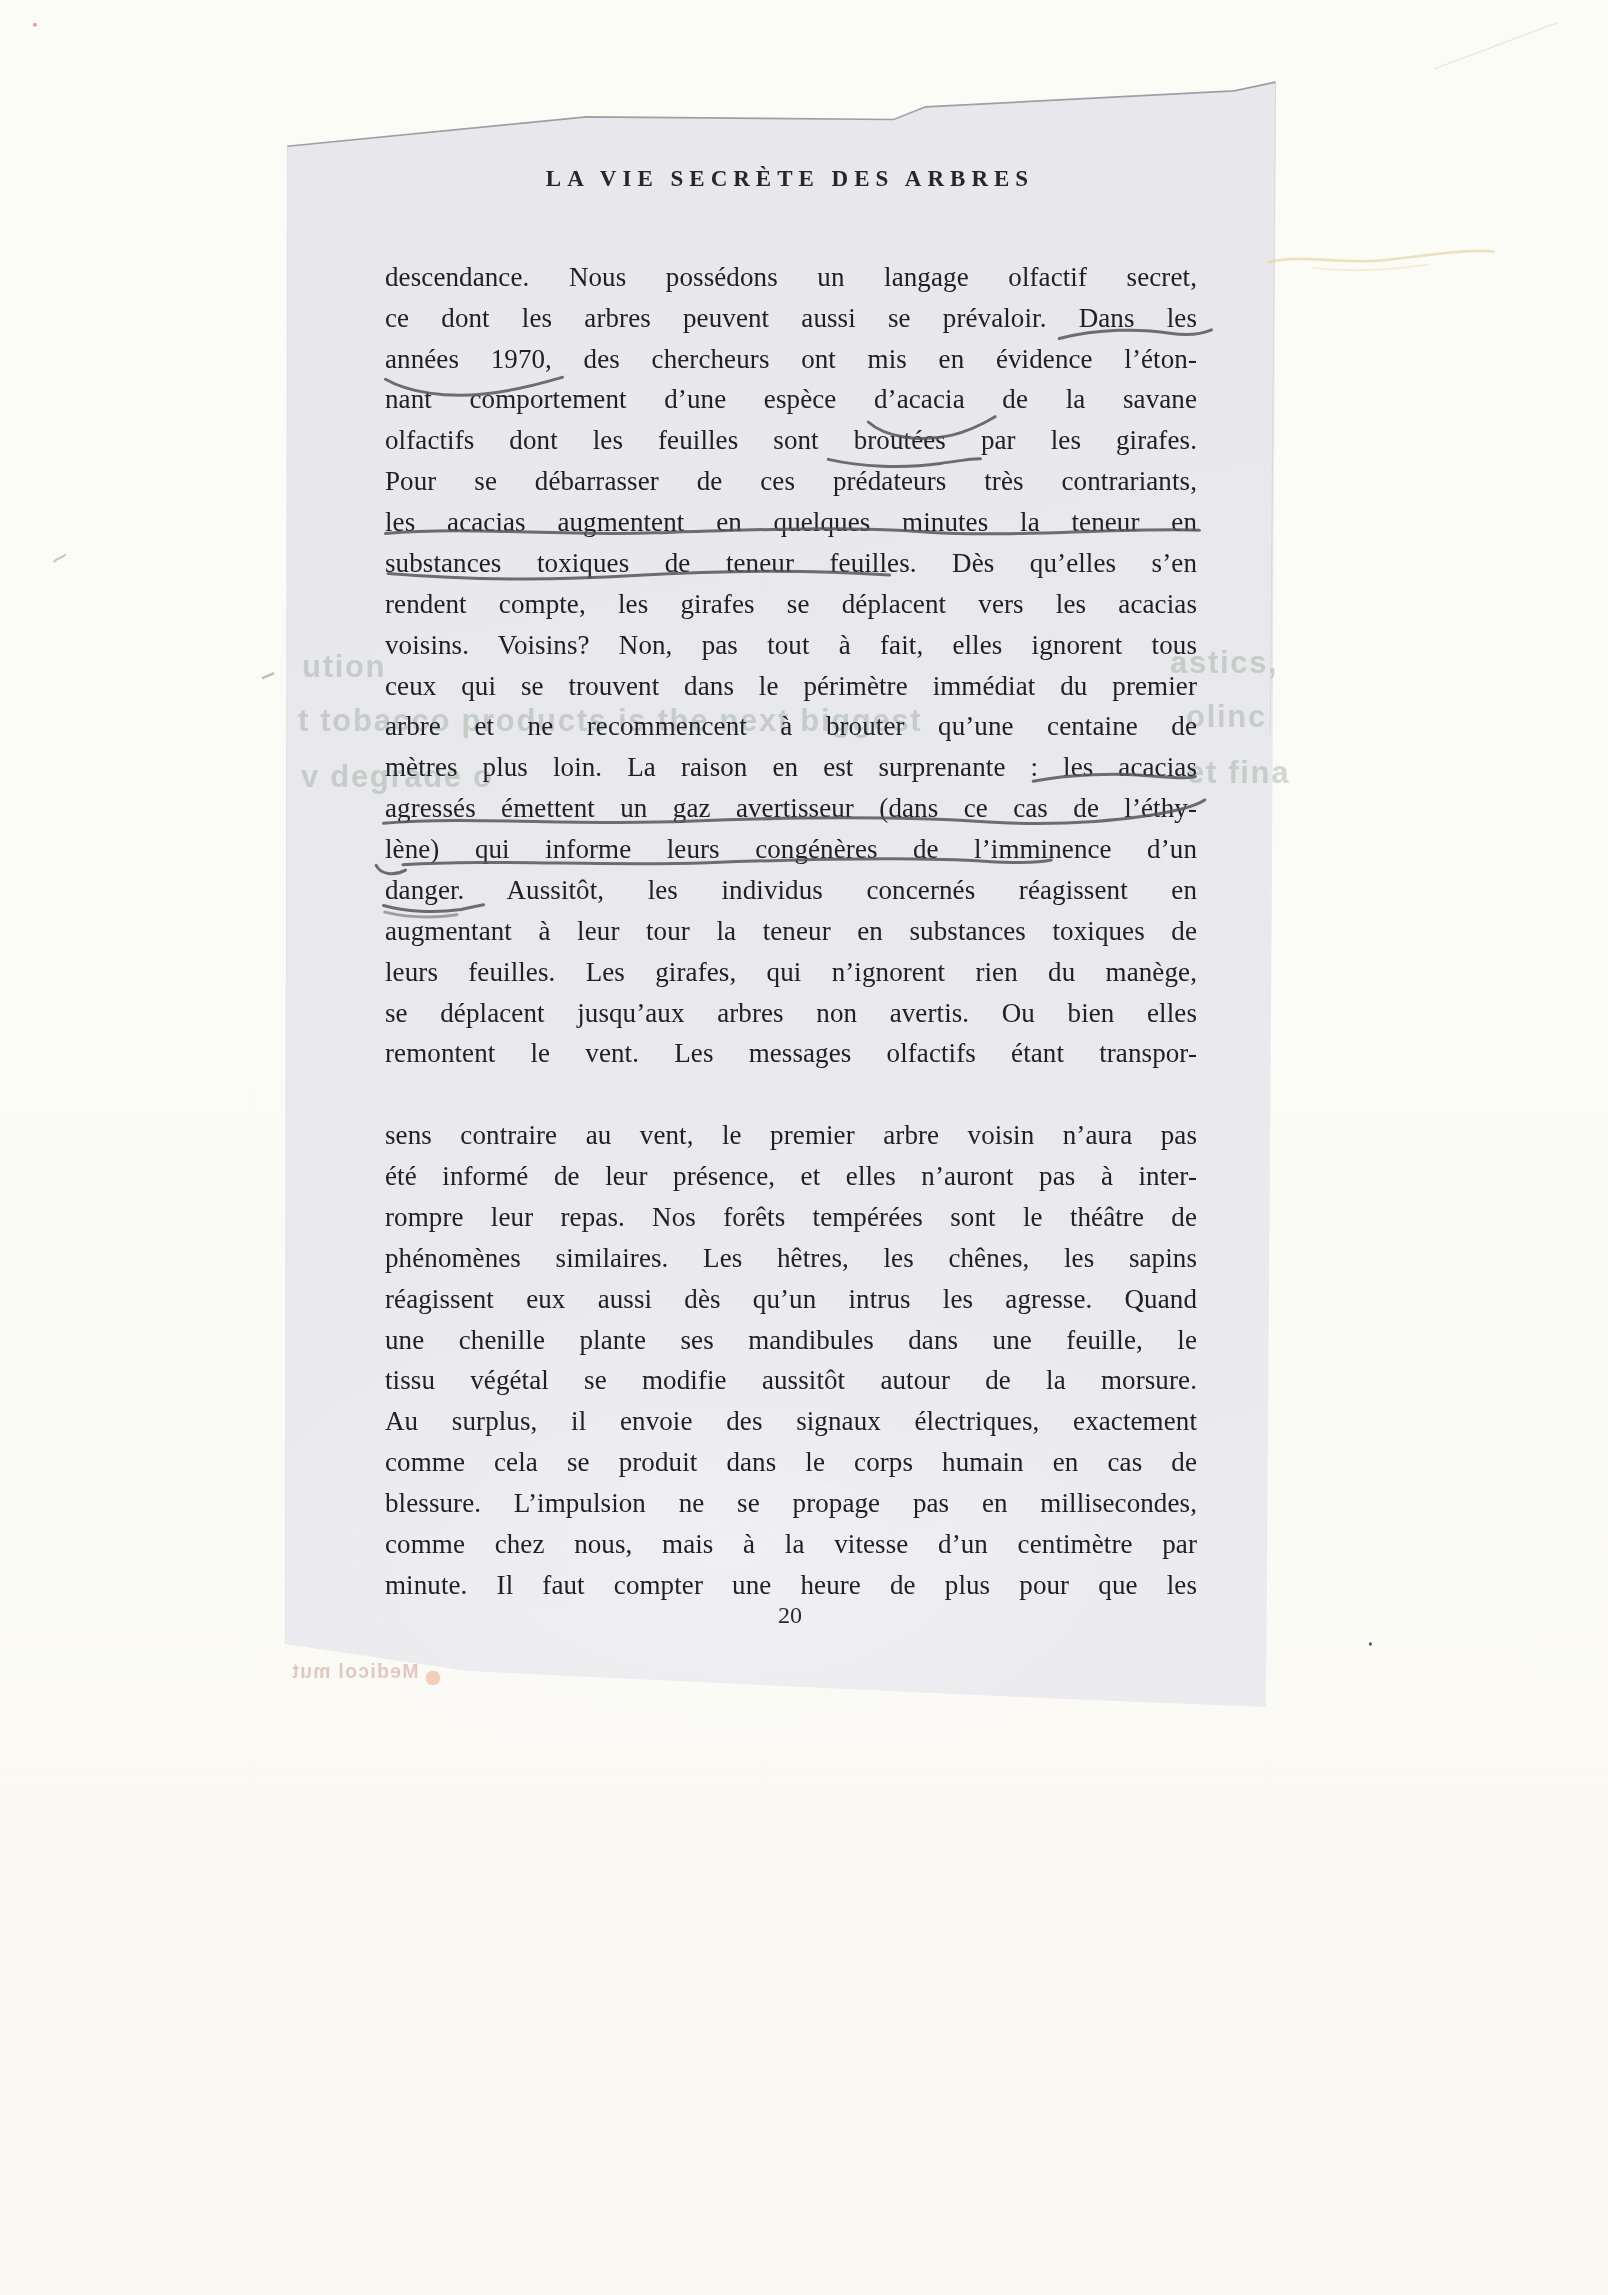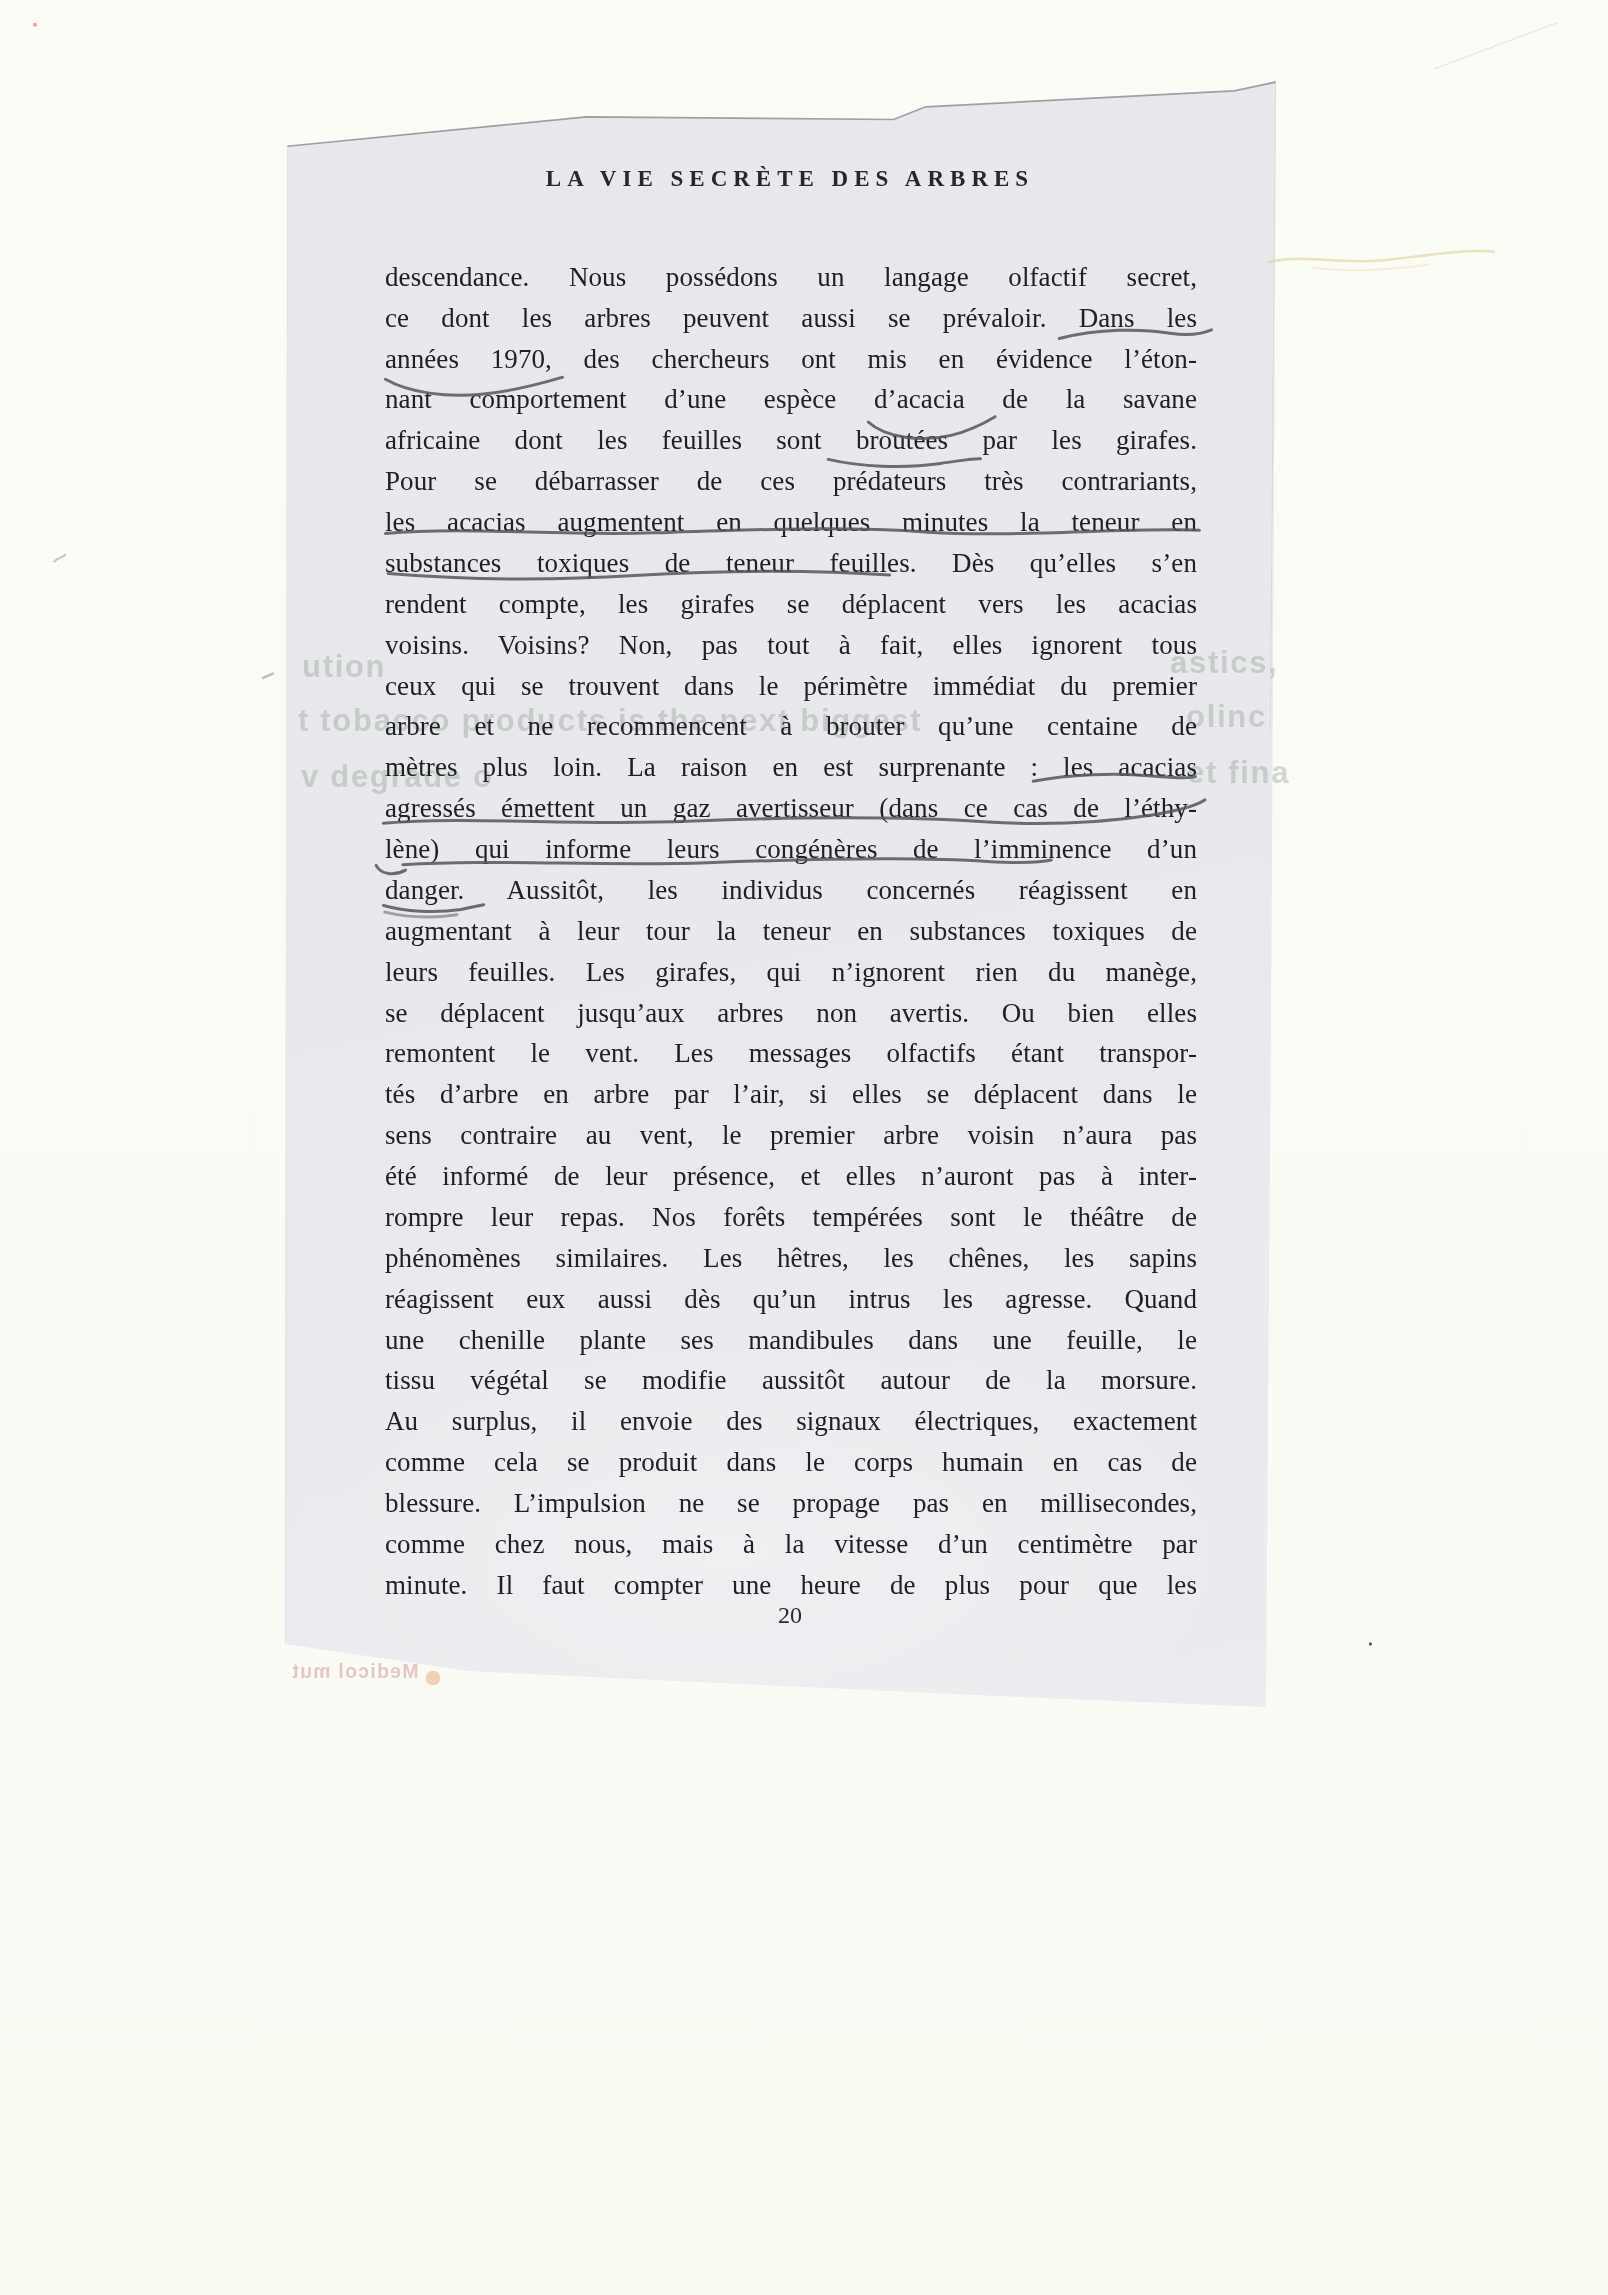--- a/index.html
+++ b/index.html
@@ -38,37 +38,36 @@
   <span class="ghost" style="left:301px;top:759px;">v degrade o</span>
   <span class="ghost" style="left:1187px;top:755px;">et fina</span>
 
   <div class="header">LA VIE SECRÈTE DES ARBRES</div>
 
   <div class="body-text">
       <div class="line" style="top: 262px;">descendance. Nous possédons un langage olfactif secret,</div>
       <div class="line" style="top: 303px;">ce dont les arbres peuvent aussi se prévaloir. Dans les</div>
       <div class="line" style="top: 344px;">années 1970, des chercheurs ont mis en évidence l’éton-</div>
       <div class="line" style="top: 384px;">nant comportement d’une espèce d’acacia de la savane</div>
-      <div class="line" style="top: 425px;">africaine dont les feuilles sont broutées par les girafes.</div>
+      <div class="line" style="top: 425px;">olfactifs dont les feuilles sont broutées par les girafes.</div>
       <div class="line" style="top: 466px;">Pour se débarrasser de ces prédateurs très contrariants,</div>
       <div class="line" style="top: 507px;">les acacias augmentent en quelques minutes la teneur en</div>
       <div class="line" style="top: 548px;">substances toxiques de teneur feuilles. Dès qu’elles s’en</div>
       <div class="line" style="top: 589px;">rendent compte, les girafes se déplacent vers les acacias</div>
       <div class="line" style="top: 630px;">voisins. Voisins? Non, pas tout à fait, elles ignorent tous</div>
       <div class="line" style="top: 671px;">ceux qui se trouvent dans le périmètre immédiat du premier</div>
       <div class="line" style="top: 711px;">arbre et ne recommencent à brouter qu’une centaine de</div>
       <div class="line" style="top: 752px;">mètres plus loin. La raison en est surprenante : les acacias</div>
       <div class="line" style="top: 793px;">agressés émettent un gaz avertisseur (dans ce cas de l’éthy-</div>
       <div class="line" style="top: 834px;">lène) qui informe leurs congénères de l’imminence d’un</div>
       <div class="line" style="top: 875px;">danger. Aussitôt, les individus concernés réagissent en</div>
       <div class="line" style="top: 916px;">augmentant à leur tour la teneur en substances toxiques de</div>
       <div class="line" style="top: 957px;">leurs feuilles. Les girafes, qui n’ignorent rien du manège,</div>
       <div class="line" style="top: 998px;">se déplacent jusqu’aux arbres non avertis. Ou bien elles</div>
       <div class="line" style="top: 1038px;">remontent le vent. Les messages olfactifs étant transpor-</div>
-      <div class="line" style="top: 1079px;">tés d’arbre en arbre par l’air, si elles se déplacent dans le</div>
       <div class="line" style="top: 1120px;">sens contraire au vent, le premier arbre voisin n’aura pas</div>
       <div class="line" style="top: 1161px;">été informé de leur présence, et elles n’auront pas à inter-</div>
       <div class="line" style="top: 1202px;">rompre leur repas. Nos forêts tempérées sont le théâtre de</div>
       <div class="line" style="top: 1243px;">phénomènes similaires. Les hêtres, les chênes, les sapins</div>
       <div class="line" style="top: 1284px;">réagissent eux aussi dès qu’un intrus les agresse. Quand</div>
       <div class="line" style="top: 1325px;">une chenille plante ses mandibules dans une feuille, le</div>
       <div class="line" style="top: 1365px;">tissu végétal se modifie aussitôt autour de la morsure.</div>
       <div class="line" style="top: 1406px;">Au surplus, il envoie des signaux électriques, exactement</div>
       <div class="line" style="top: 1447px;">comme cela se produit dans le corps humain en cas de</div>
       <div class="line" style="top: 1488px;">blessure. L’impulsion ne se propage pas en millisecondes,</div>

